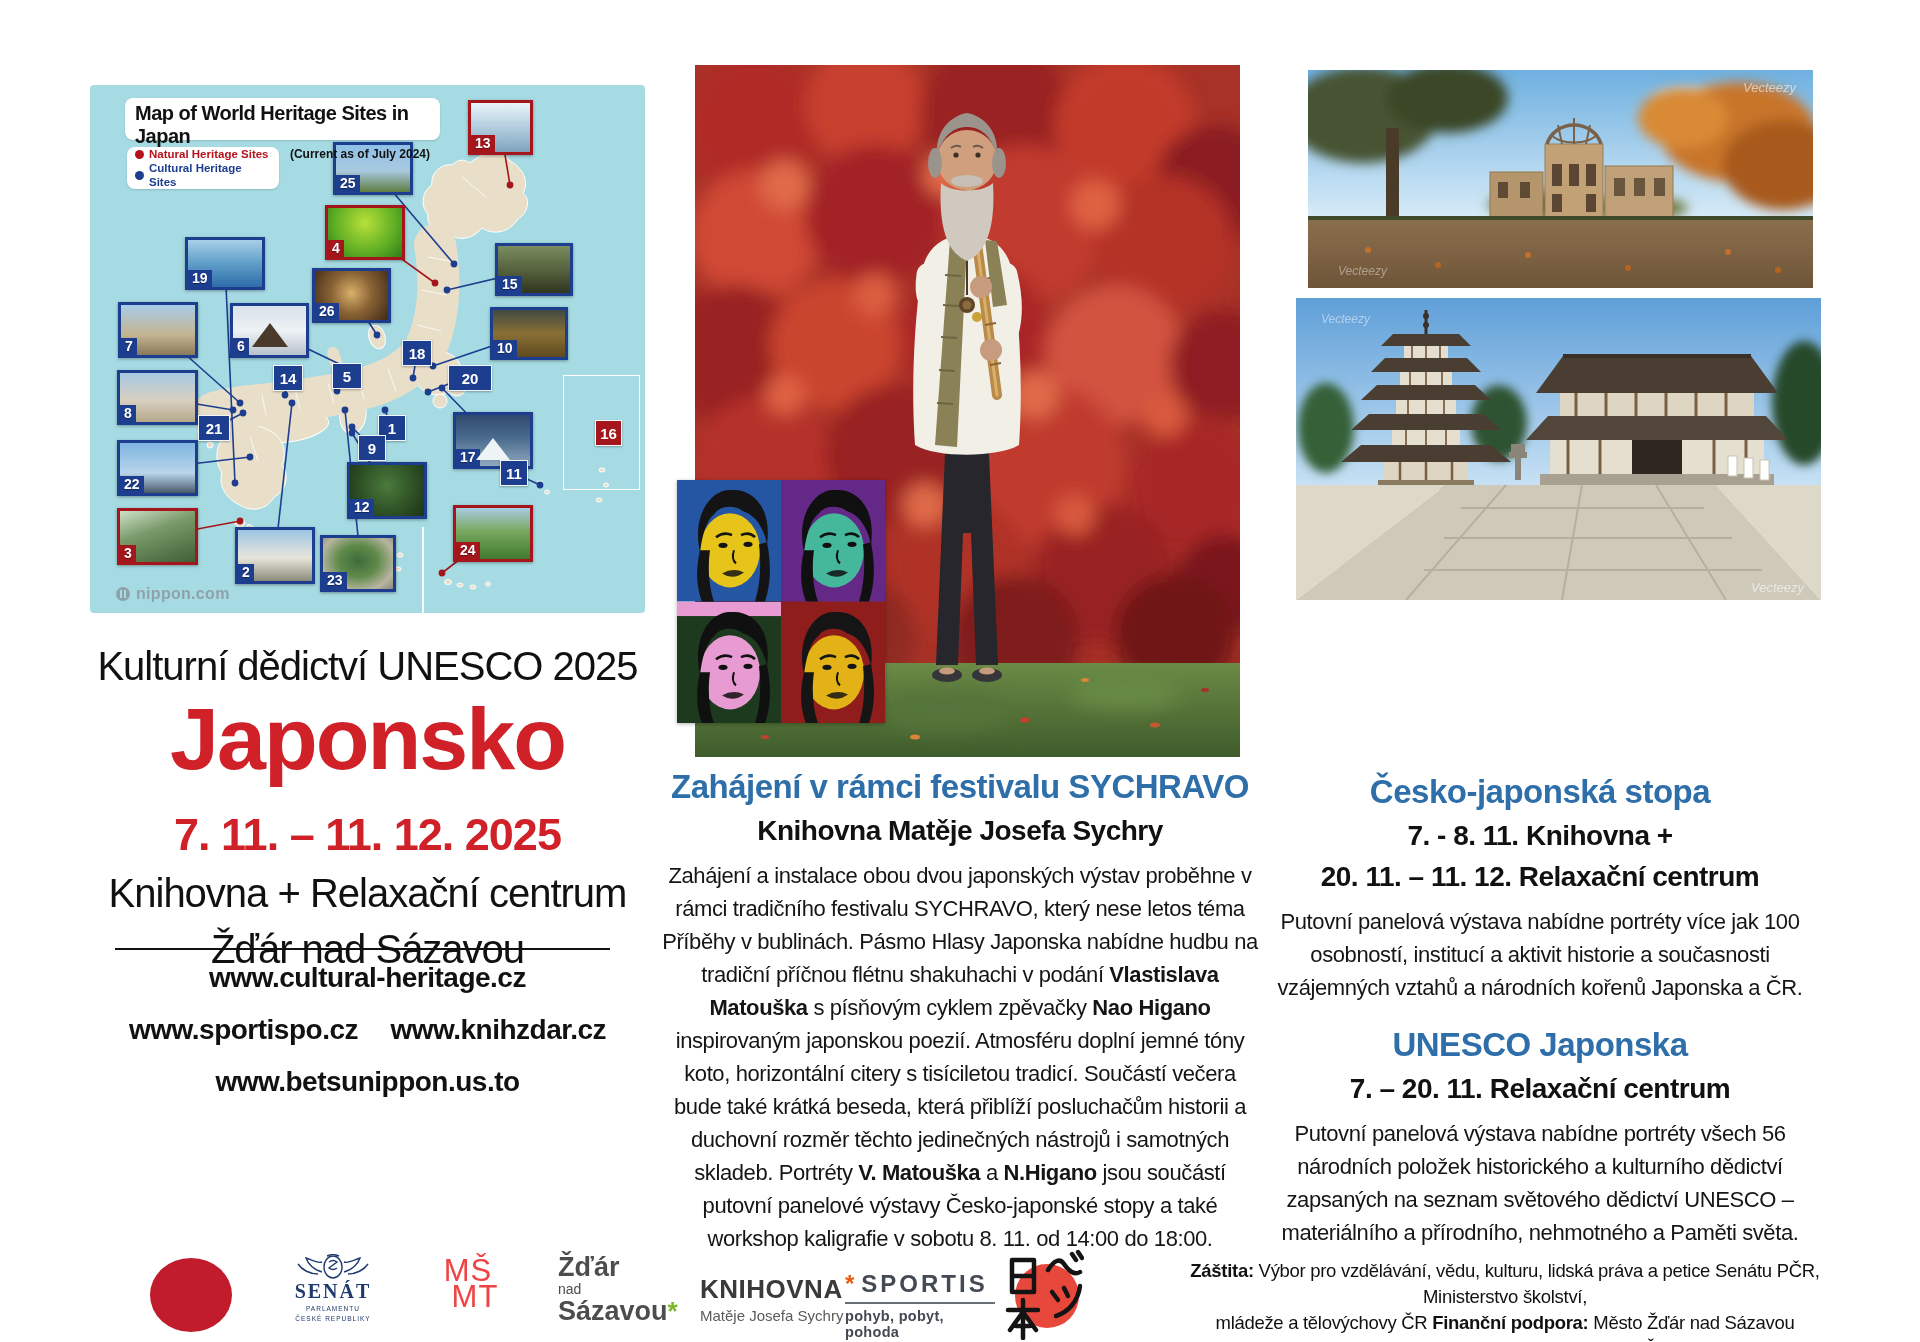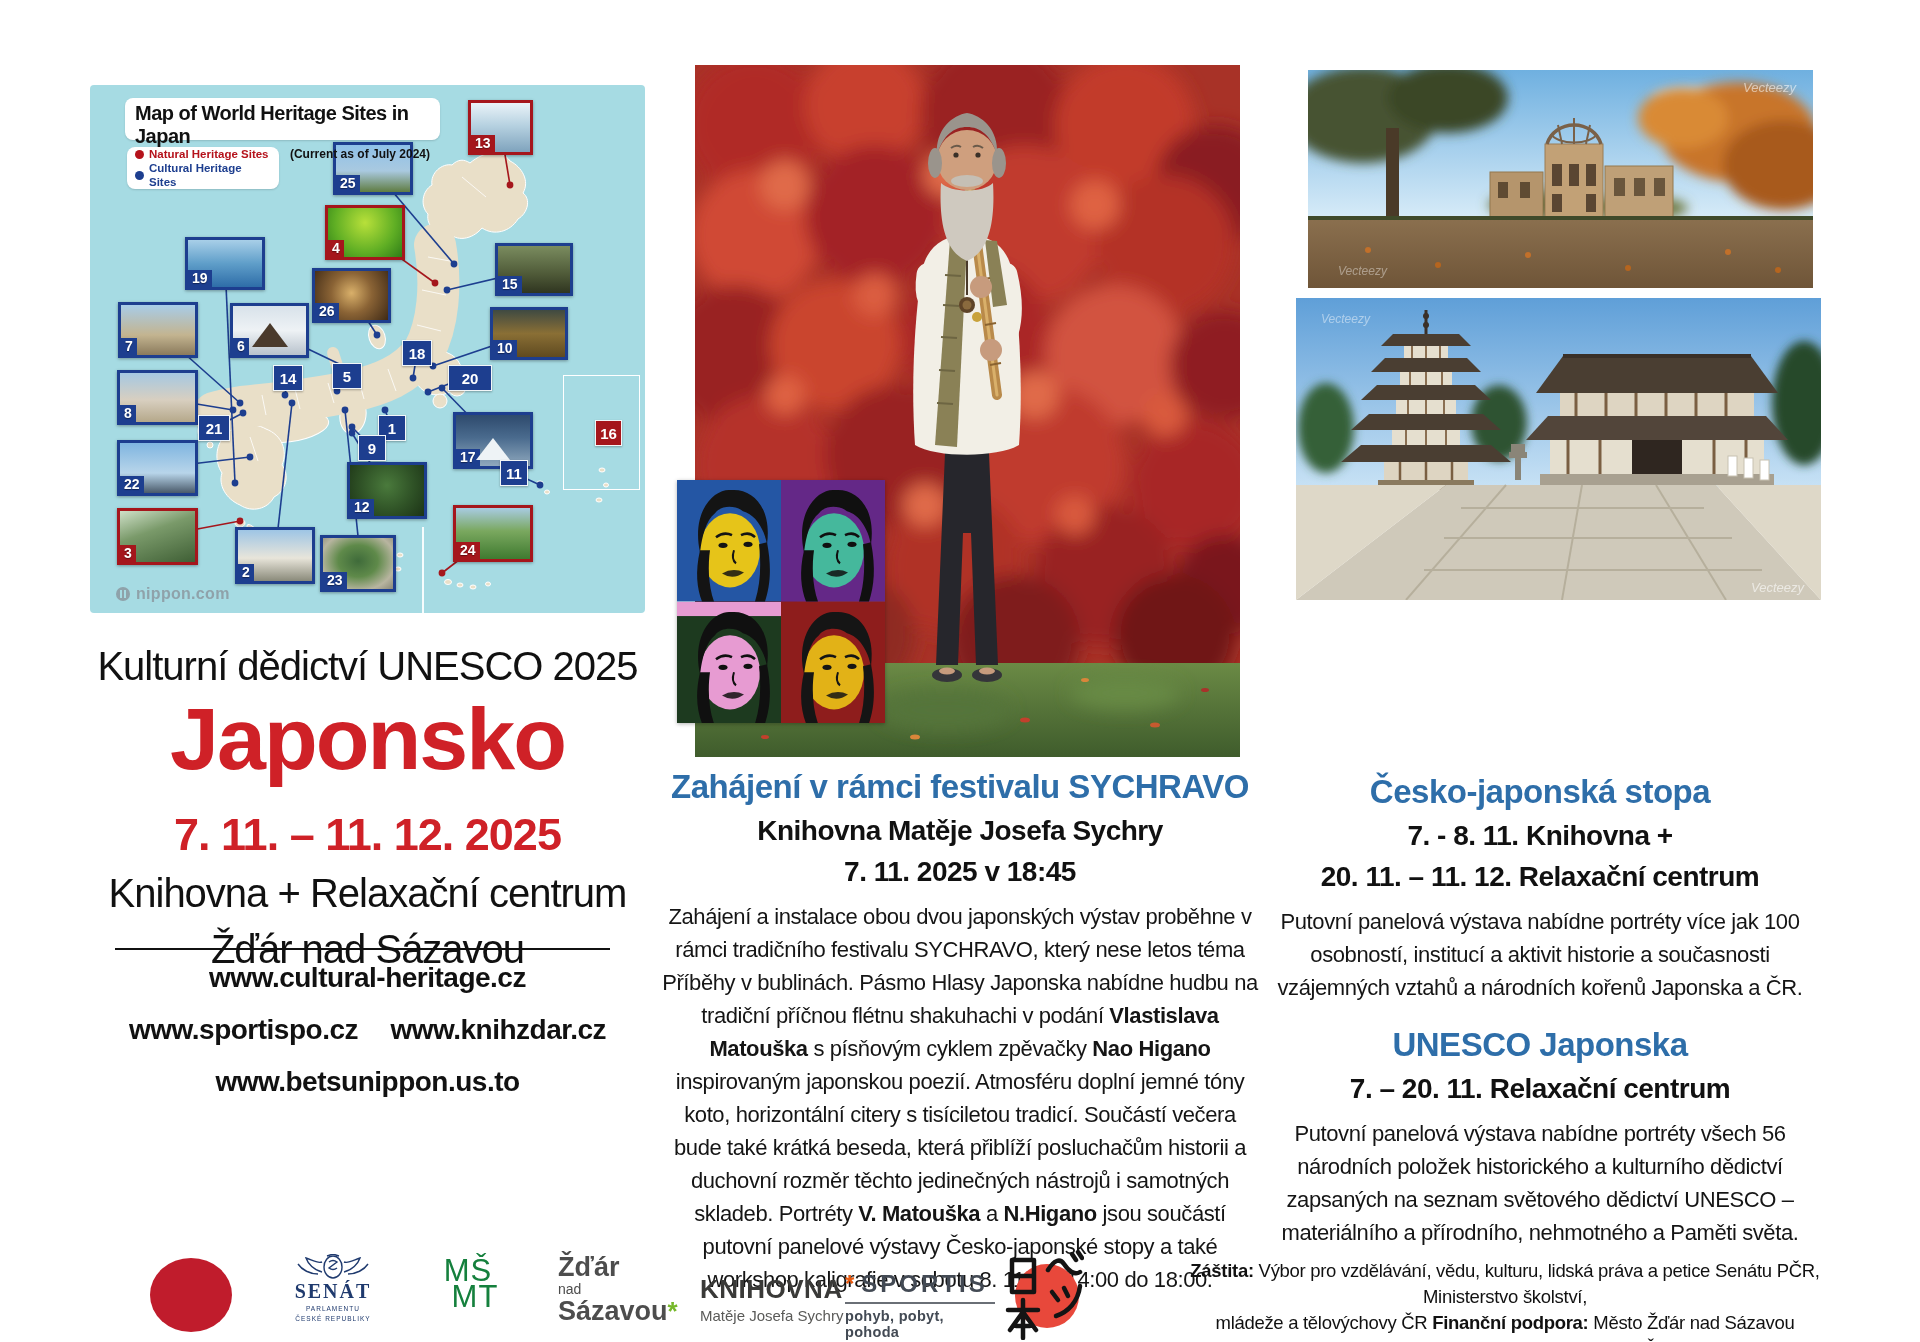--- a/index.html
+++ b/index.html
@@ -86,21 +86,21 @@
   .right-text .gap{height:22px;}
 
   
   .footer{position:absolute;left:0;top:1240px;width:1920px;height:102px;}
   .logo{position:absolute;}
   .hinomaru{left:150px;top:18px;width:82px;height:74px;background:#c01c2c;border-radius:50%;}
   .senat{left:278px;top:14px;width:110px;text-align:center;color:#1f3a6e;}
   .senat .crest{display:block;margin:0 auto;}
   .senat .s-title{font-family:"Liberation Serif","DejaVu Serif",serif;font-weight:bold;font-size:20px;letter-spacing:2px;}
   .senat .s-sub{font-size:6.5px;letter-spacing:1px;line-height:8px;margin-top:2px;}
-  .msmt{left:418px;top:18px;width:100px;text-align:center;color:#15803d;font-size:31px;line-height:26px;letter-spacing:1px;}
+  .msmt{left:418px;top:18px;width:100px;text-align:center;color:#ef4444;font-size:31px;line-height:26px;letter-spacing:1px;}
   .zdar{left:558px;top:14px;width:130px;text-align:left;color:#4d4d4d;}
   .zdar .z1{font-weight:bold;font-size:27px;line-height:27px;}
   .zdar .z2{font-size:14px;line-height:16px;}
   .zdar .z3{font-weight:bold;font-size:27px;line-height:28px;}
   .zdar .star{color:#76b82a;font-size:26px;font-weight:bold;}
   .knihovna{left:700px;top:34px;width:180px;text-align:left;}
   .knihovna .k1{font-weight:bold;font-size:26px;letter-spacing:.5px;color:#3a3a38;}
   .knihovna .k2{font-size:15px;color:#5a5a58;margin-top:2px;}
   .sportis{left:845px;top:30px;width:150px;}
   .sportis .row{display:flex;align-items:baseline;gap:7px;}
@@ -499,21 +499,20 @@
       <ellipse cx="71" cy="64" rx="4.5" ry="2.6" fill="#151515"></ellipse>
       <path d="M 57,70 q -3,9 2,13" stroke="#151515" stroke-width="2" fill="none"></path>
       <path d="M 45,93 q 11,-6 22,-1 q -11,8 -22,1 Z" fill="#151515" opacity="0.85"></path>
     </svg>
       </div>
     </div>
 
   <div class="mid-text">
     <div class="blue-h">Zahájení v rámci festivalu SYCHRAVO</div>
     <div class="sub-b">Knihovna Matěje Josefa Sychry</div>
-    <div class="sub-b">7.  11. 2025 v 18:45</div>
     <p class="body-p"><span>Zahájení a instalace obou dvou japonských výstav proběhne v rámci tradičního festivalu SYCHRAVO, který nese letos téma Příběhy v bublinách. Pásmo Hlasy Japonska nabídne hudbu na tradiční příčnou flétnu shakuhachi v podání </span><b>Vlastislava Matouška</b><span> s písňovým cyklem zpěvačky </span><b>Nao Higano</b><span> inspirovaným japonskou poezií. Atmosféru doplní jemné tóny koto, horizontální citery s tisíciletou tradicí. Součástí večera bude také krátká beseda, která přiblíží posluchačům historii a duchovní rozměr těchto jedinečných nástrojů i samotných skladeb. Portréty </span><b>V. Matouška</b><span> a </span><b>N.Higano</b><span> jsou součástí putovní panelové výstavy Česko-japonské stopy a také workshop kaligrafie v sobotu 8. 11. od 14:00 do 18:00.</span></p>
   </div>
 
   <div class="photo-dome">
     <svg viewBox="0 0 505 218">
       <defs>
         <linearGradient id="sky1" x1="0" y1="0" x2="0" y2="1">
           <stop offset="0" stop-color="#6fb0e0"></stop>
             <stop offset="1" stop-color="#d8ecf8"></stop>
         </linearGradient>

